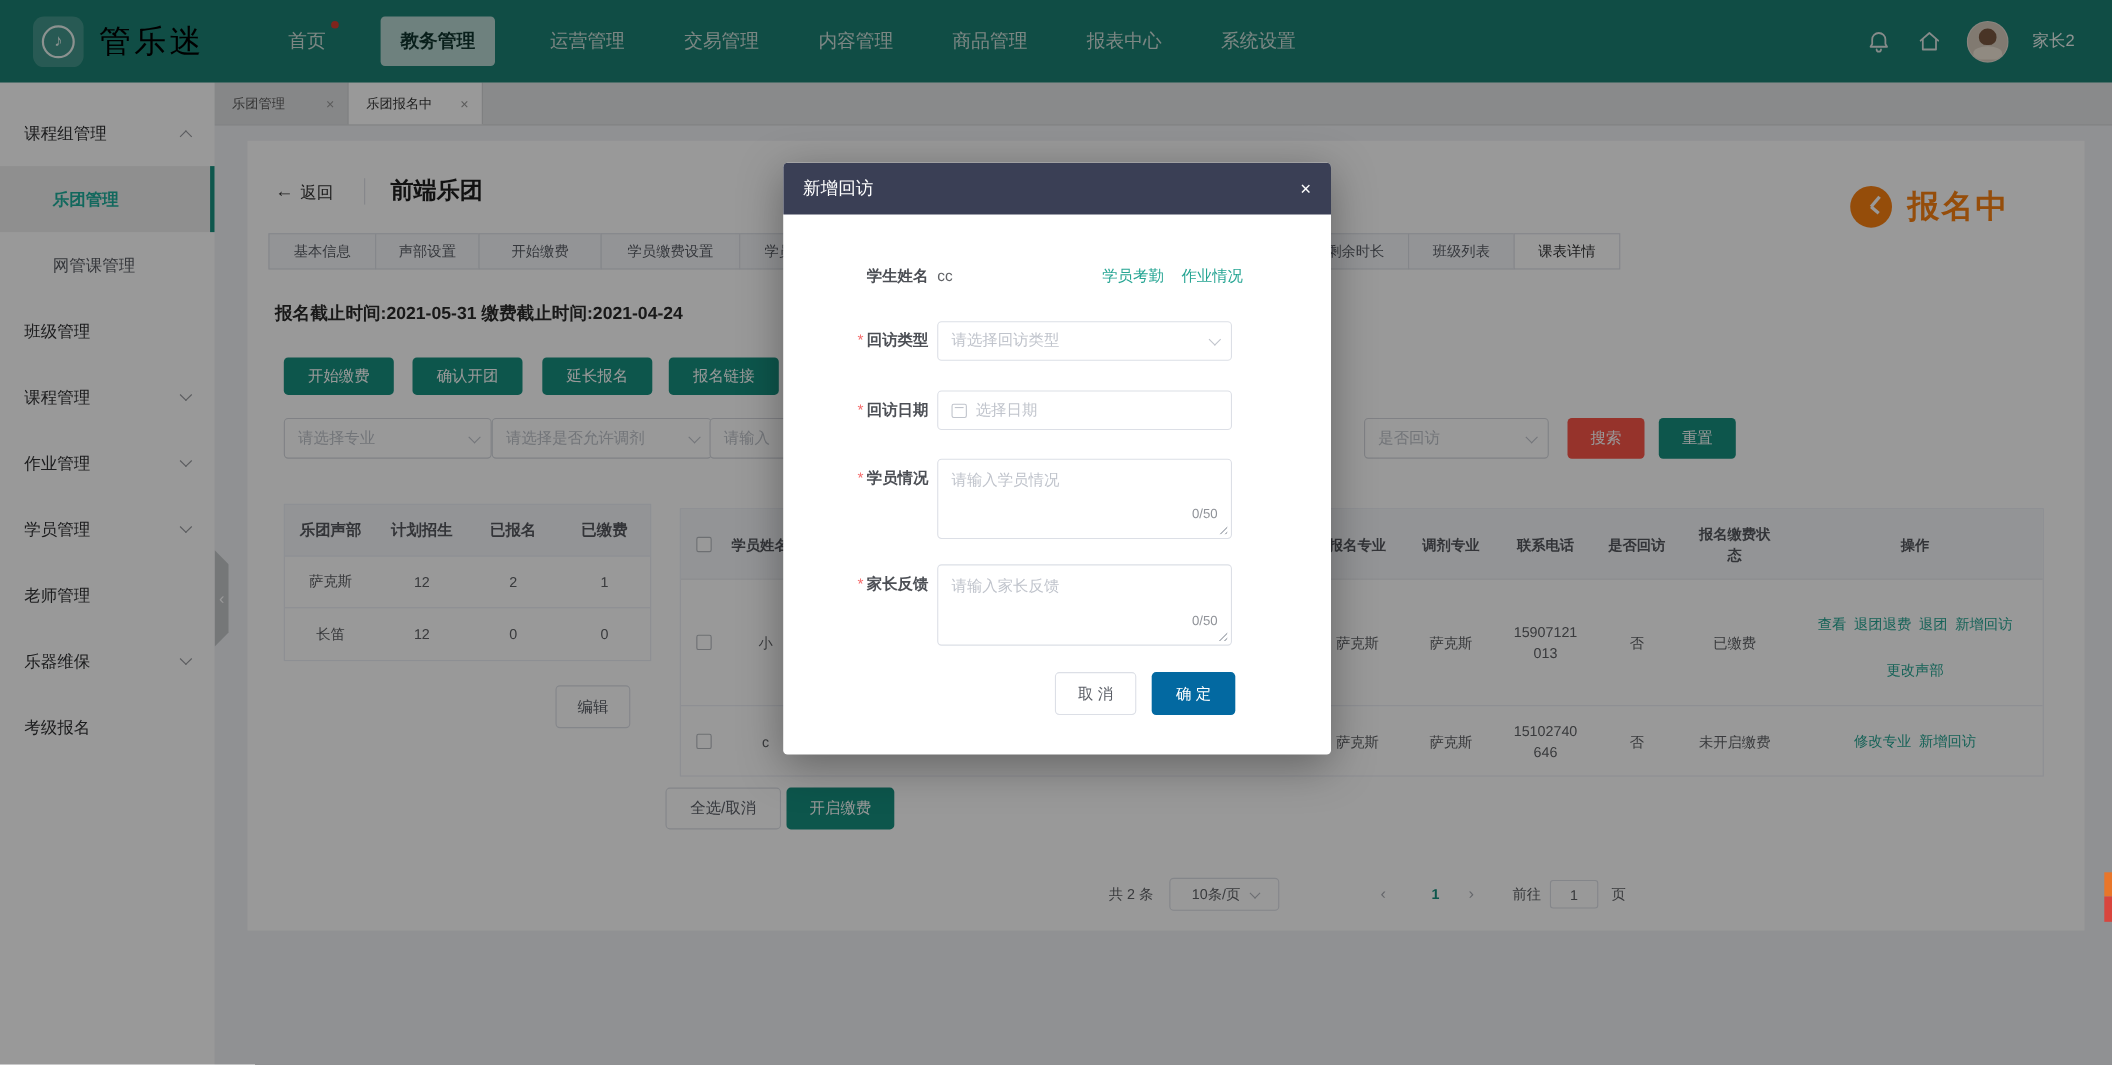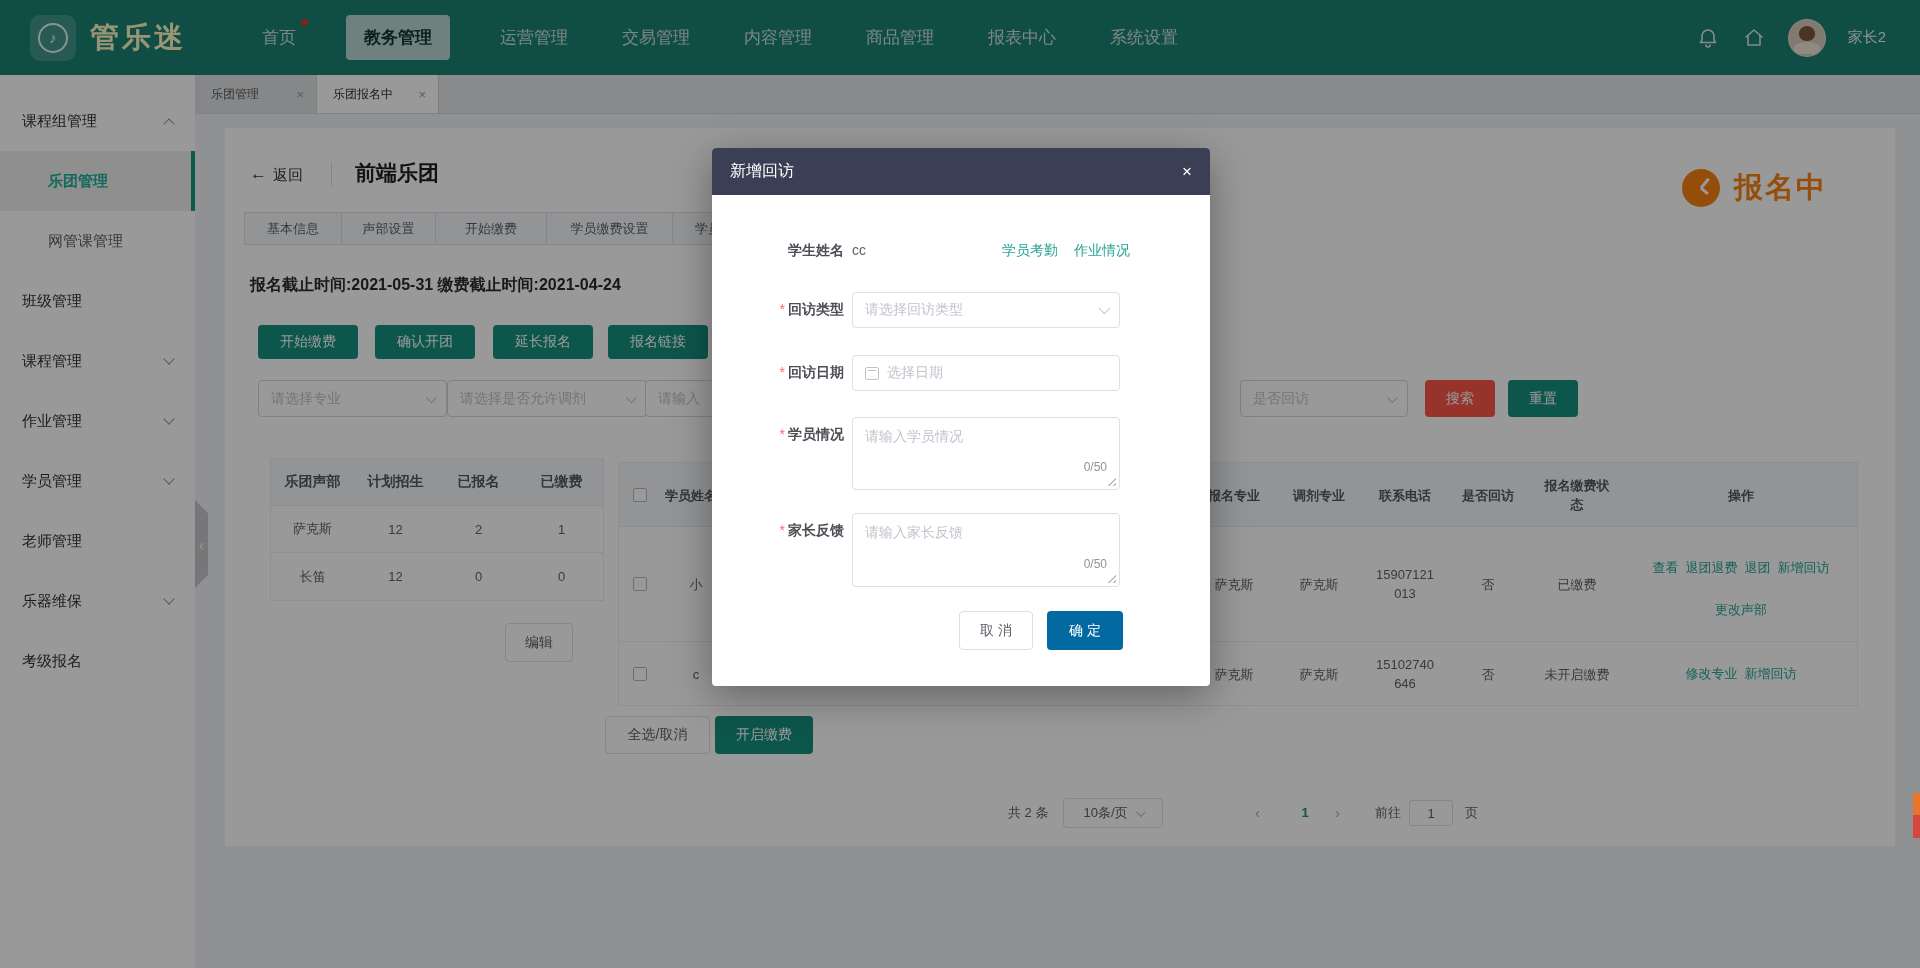--- a/index.html
+++ b/index.html
@@ -9,21 +9,21 @@
 
   
   .navbar { position:absolute; top:0; left:0; right:0; height:75px; background:#1b8173;
             display:flex; align-items:center; z-index:10; }
   .brand { display:flex; align-items:center; margin-left:30px; }
   .logo-box { width:46px; height:46px; border-radius:10px; background:rgba(255,255,255,.18);
               display:flex; align-items:center; justify-content:center; }
   .logo-circle { width:30px; height:30px; border:2px solid #eaf4f1; border-radius:50%;
                  display:flex; align-items:center; justify-content:center;
                  color:#eaf4f1; font-size:15px; line-height:1; }
-  .brand-name { color:#fef9c3; font-size:29px; font-weight:bold; letter-spacing:3px; margin-left:14px; }
+  .brand-name { color:#000000; font-size:29px; font-weight:normal; letter-spacing:3px; margin-left:14px; }
   .nav-menu { display:flex; align-items:flex-start; margin-left:72px; gap:46px; }
   .nav-item { color:#cfe0db; font-size:17px; cursor:pointer; position:relative; padding:11px 4px; }
   .nav-item.active { background:rgba(244,250,248,.72); color:#10342d; border-radius:4px; padding:11px 18px; font-weight:bold; }
   .red-dot { position:absolute; top:4px; right:-8px; width:7px; height:7px; border-radius:50%; background:#d43c2f; }
   .nav-right { margin-left:auto; display:flex; align-items:center; gap:22px; padding-right:34px; }
   .nav-ico { width:24px; height:24px; cursor:pointer; }
   .avatar { width:38px; height:38px; border-radius:50%; background:#d8ccbd; position:relative; overflow:hidden; cursor:pointer; border:1px solid rgba(255,255,255,.35); }
   .avatar::before { content:""; position:absolute; left:50%; top:6px; transform:translateX(-50%);
                     width:16px; height:15px; border-radius:50% 50% 45% 45%; background:#7a5840; }
   .avatar::after { content:""; position:absolute; left:50%; bottom:2px; transform:translateX(-50%);
@@ -81,21 +81,21 @@
   .sel .cd { width:8px; height:8px; border-right:1.5px solid #c0c4cc; border-bottom:1.5px solid #c0c4cc;
              transform:rotate(45deg) translateY(-2px); margin-left:auto; }
   .filter-input { position:absolute; top:252px; height:37px; border:1px solid #d5d8de; border-radius:4px;
                   background:#fff; font-size:14px; color:#bfc3ca; display:flex; align-items:center; padding:0 12px; }
   .fbtn { position:absolute; top:252px; width:70px; height:37px; border:none; border-radius:4px; color:#fff;
           font-size:14px; cursor:pointer; }
   .fbtn.search { left:1200px; background:#fa5549; }
   .fbtn.reset { left:1283px; background:#17907f; }
 
   
-  .mini-table { position:absolute; left:45px; top:330px; width:334px; border:1px solid #ebeef5; }
+  .mini-table { position:absolute; left:33px; top:330px; width:334px; border:1px solid #ebeef5; }
   .mt-head, .mt-row { display:grid; grid-template-columns:repeat(4,1fr); height:47px; align-items:center;
                       text-align:center; font-size:13px; }
   .mt-head { background:#f5f7fa; font-weight:bold; color:#55585e; font-size:14px; border-bottom:1px solid #ebeef5; }
   .mt-row { color:#606266; border-bottom:1px solid #ebeef5; }
   .mt-row:last-child { border-bottom:none; }
   .edit-btn { position:absolute; left:280px; top:495px; width:68px; height:39px; background:#fff;
               border:1px solid #dcdfe6; border-radius:4px; color:#5a5e66; font-size:14px; cursor:pointer; }
 
   
   .big-table { position:absolute; left:393px; top:334px; width:1240px; height:244px; border:1px solid #ebeef5; background:#fff; }
@@ -255,20 +255,25 @@
       <span class="status-label">报名中</span>
     </div>
 
     <div class="dtabs dtabs-left">
       <div class="dtab" style="width:98px">基本信息</div>
       <div class="dtab" style="width:95px">声部设置</div>
       <div class="dtab" style="width:112px">开始缴费</div>
       <div class="dtab" style="width:127px">学员缴费设置</div>
       <div class="dtab" style="width:98px">学员列表</div>
     </div>
+    <div class="dtabs dtabs-right">
+      <div class="dtab" style="width:97px">剩余时长</div>
+      <div class="dtab" style="width:97px">班级列表</div>
+      <div class="dtab active" style="width:97px">课表详情</div>
+    </div>
 
     <div class="deadline">报名截止时间:2021-05-31 缴费截止时间:2021-04-24</div>
 
     <button class="act-btn" style="left:33px">开始缴费</button>
     <button class="act-btn" style="left:150px">确认开团</button>
     <button class="act-btn" style="left:268px">延长报名</button>
     <button class="act-btn" style="left:383px">报名链接</button>
 
     <div class="sel" style="left:33px;width:189px">
       <span>请选择专业</span>

